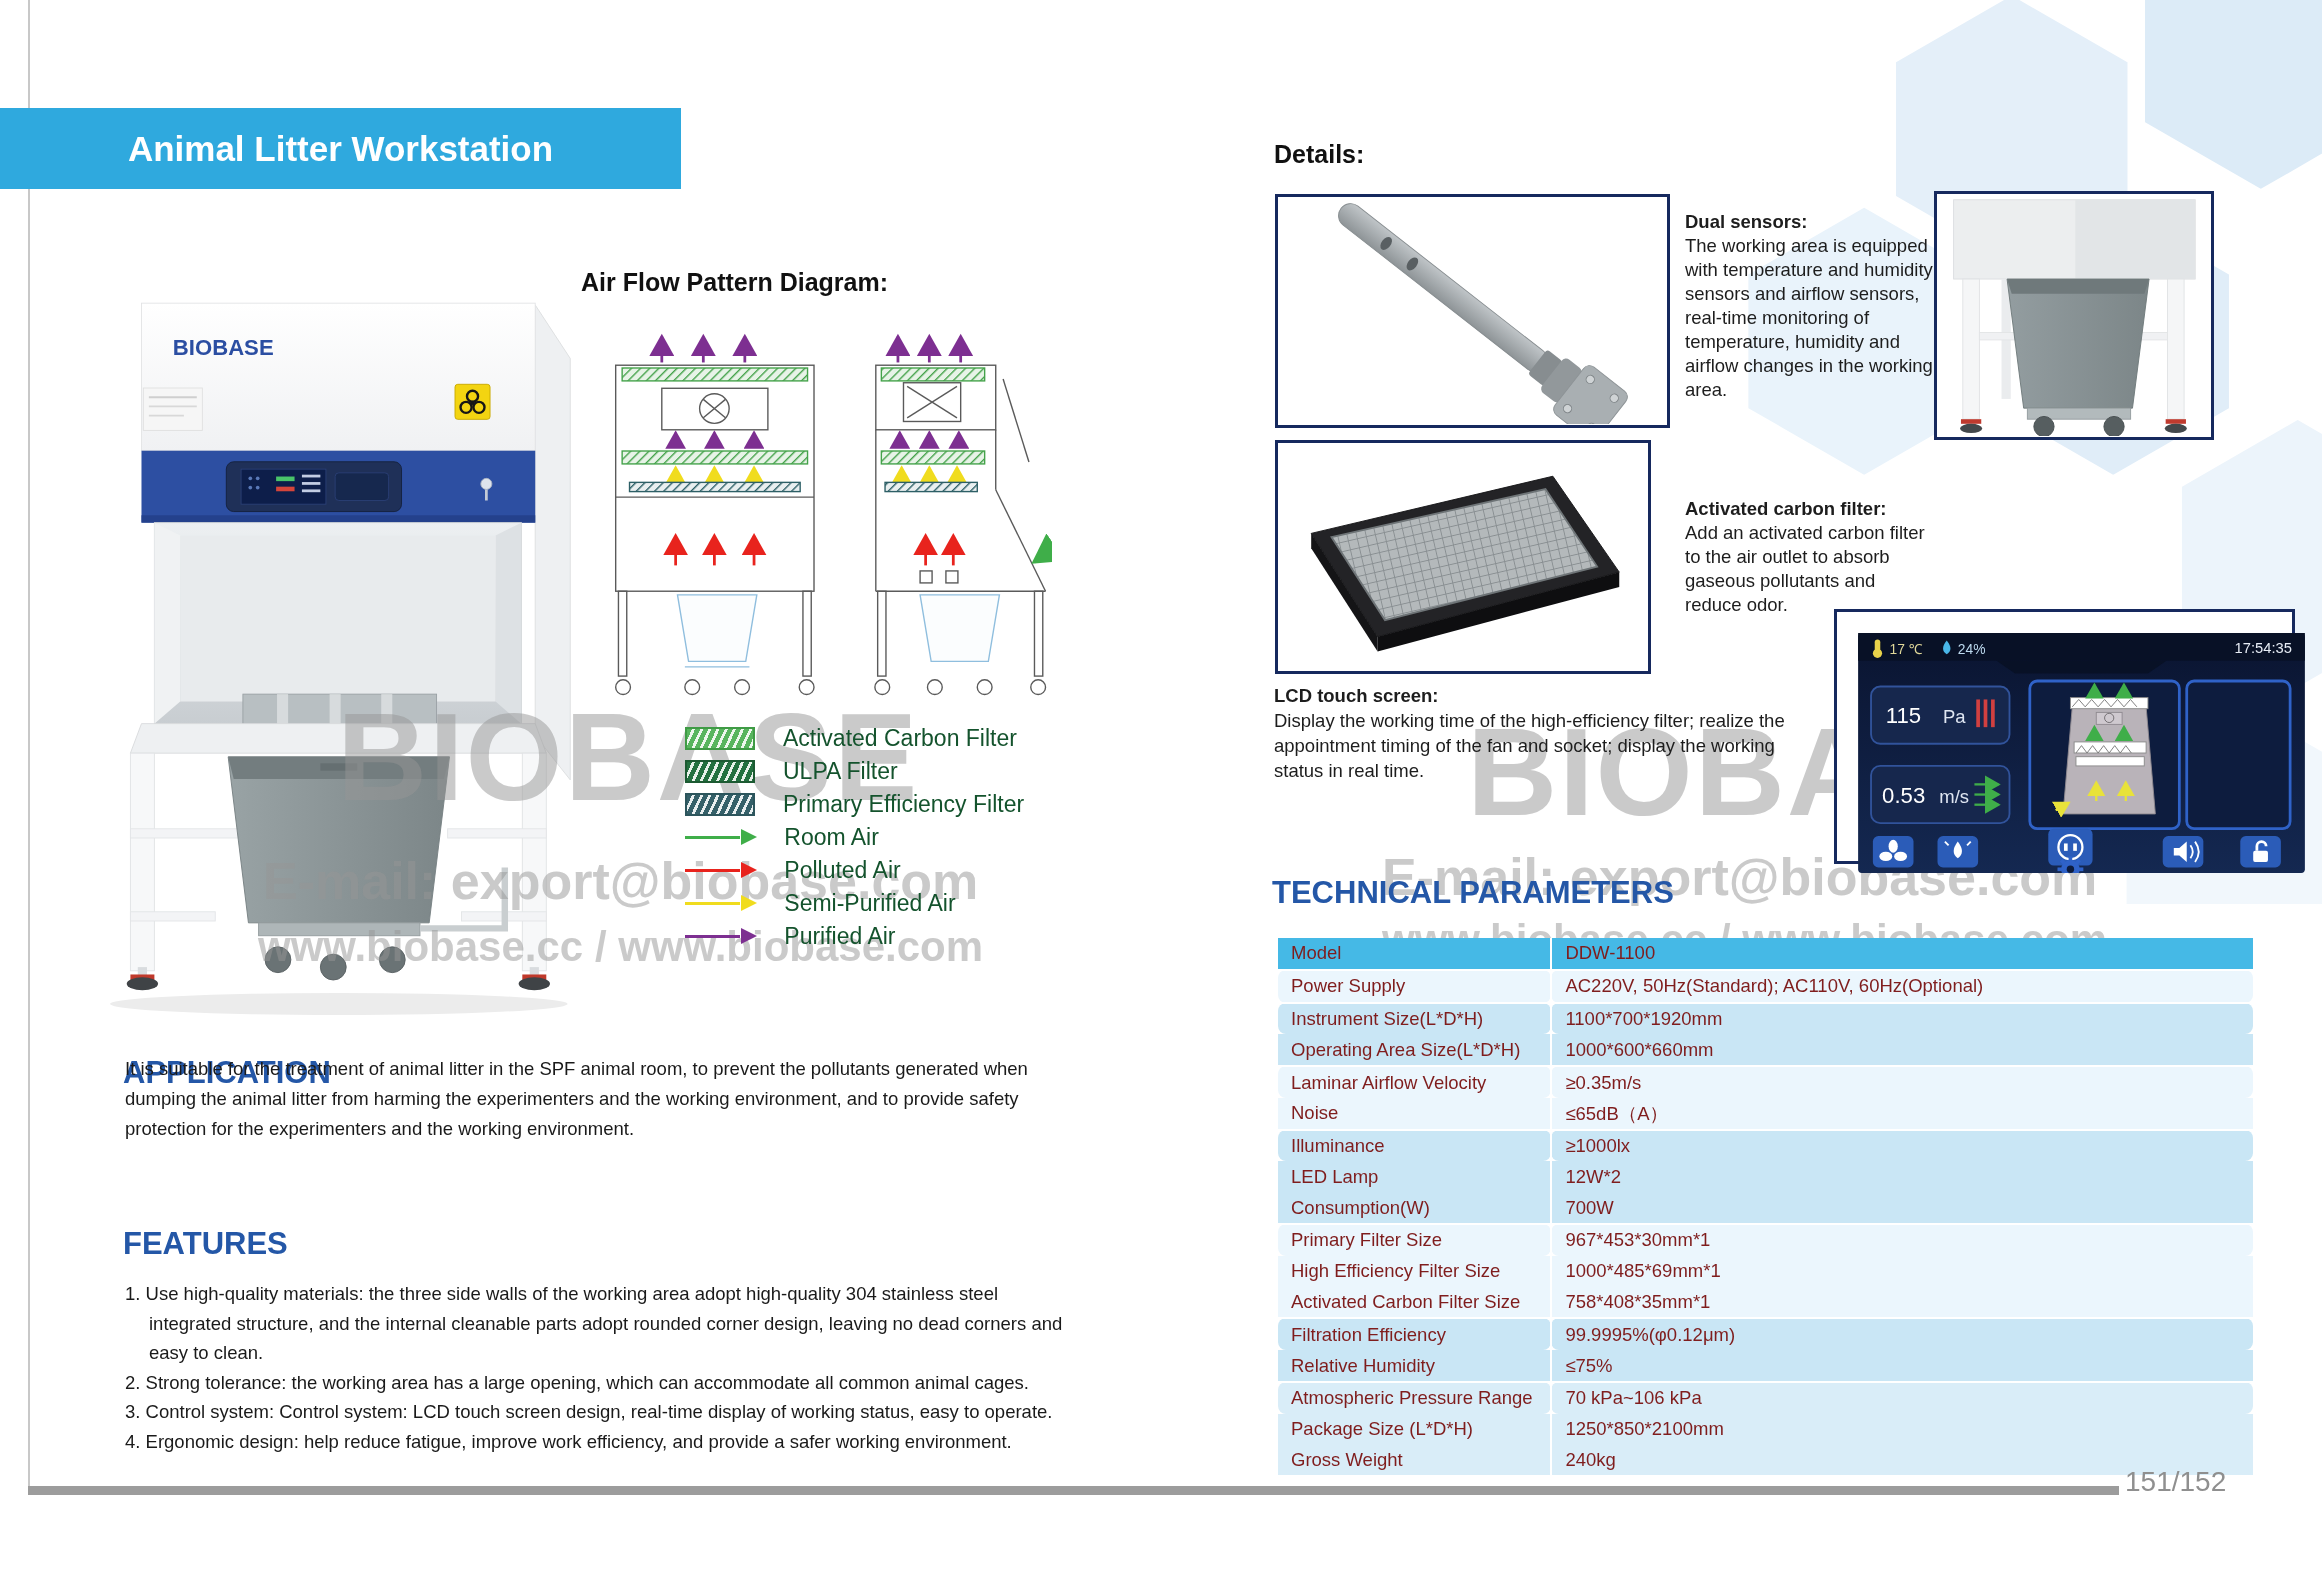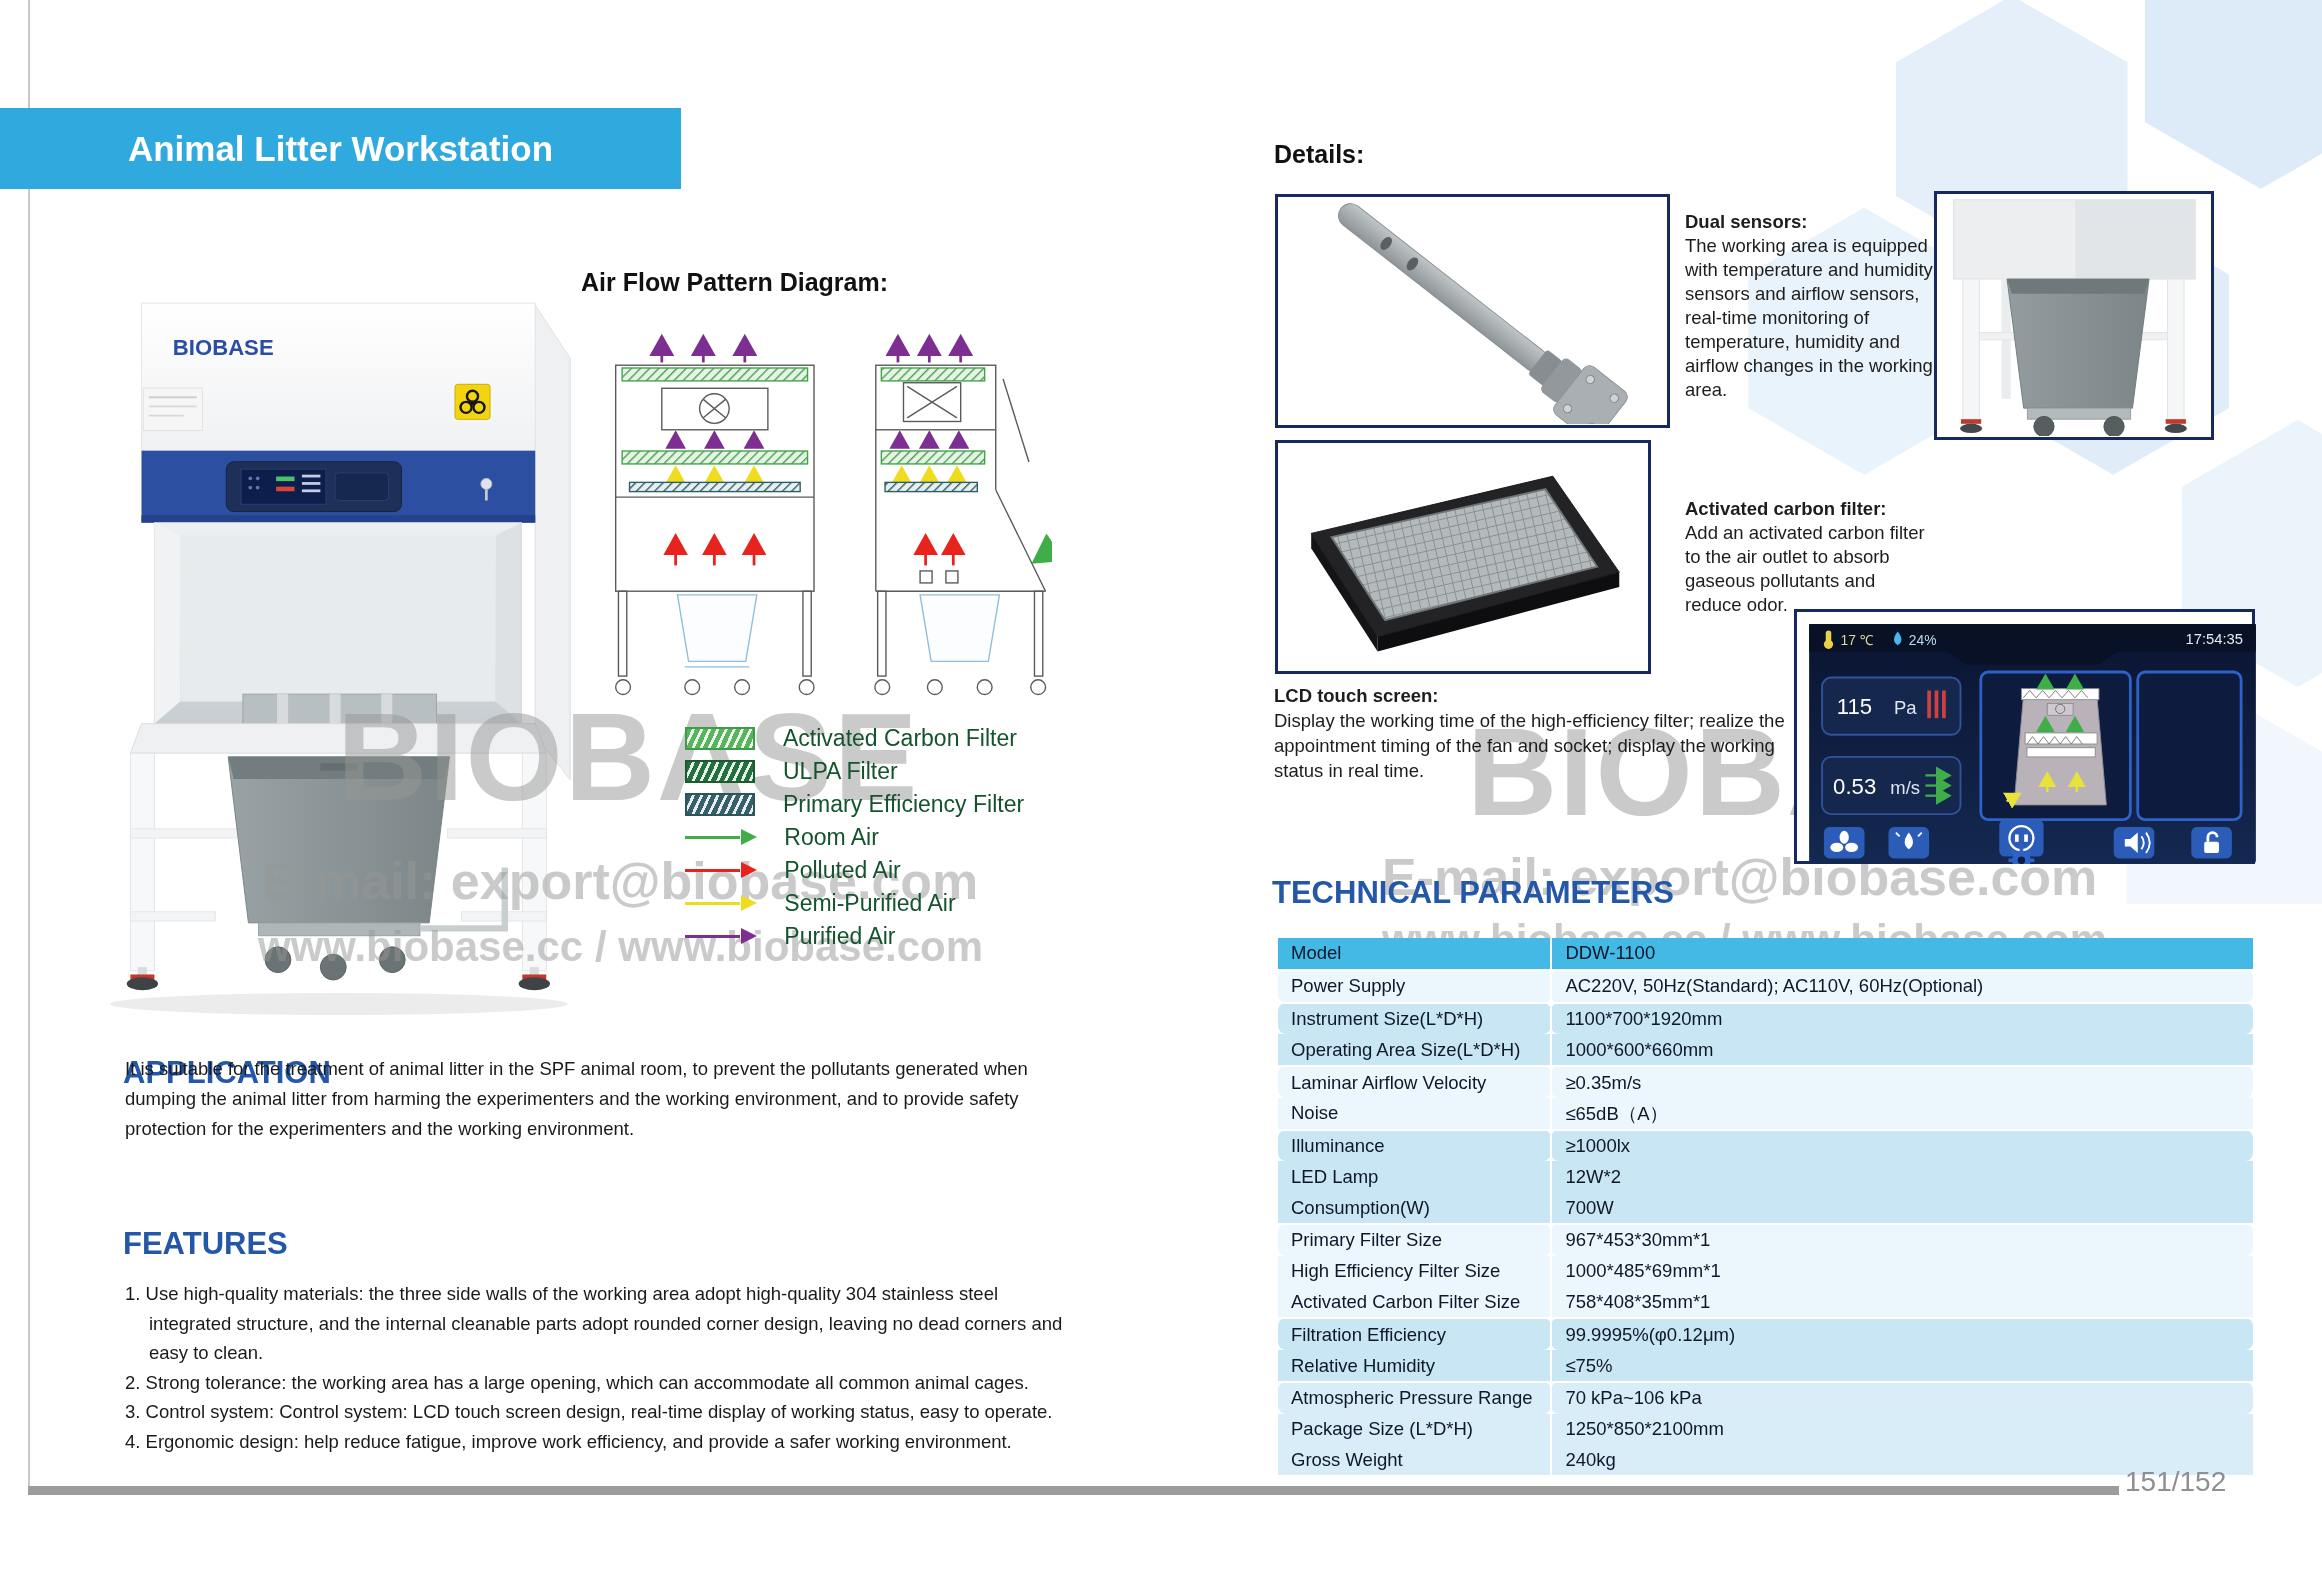--- a/index.html
+++ b/index.html
@@ -44,21 +44,21 @@
 
   
   .img-z1{z-index:1;}
   .detail-box{position:absolute;z-index:3;border:3.7px solid #16295e;background:#ffffff;box-sizing:border-box;}
   .detail-text{position:absolute;z-index:3;font-size:18.5px;line-height:24px;color:#1d1d1d;}
   .detail-title{font-weight:bold;}
   .lcd-caption{line-height:25px;}
 
   
   .tech-table{position:absolute;left:1278px;top:938px;width:975px;z-index:3;
-              border-collapse:collapse;table-layout:fixed;font-size:18.5px;color:#0f172a;}
+              border-collapse:collapse;table-layout:fixed;font-size:18.5px;color:#7f1d1d;}
   .tech-table td{height:29px;padding:0.9px 7.4px 0.9px 13px;vertical-align:middle;}
   .tech-table td.lab{width:252px;border-right:2.8px solid #ffffff;}
   .r-header td{background:#45b9e6;}
   .r-a td{background:#ebf6fd;}
   .r-b td{background:#c9e6f5;}
   .r-c td{background:#d9edf8;}
   .gs td{border-top:2.8px solid #ffffff;border-radius:8px;}
 
   
   .footer-bar{position:absolute;left:28px;top:1486px;width:2091px;height:9.2px;background:#9c9c9c;z-index:3;}
@@ -385,21 +385,21 @@
       <polygon points="36,98 108,210 108,226 36,114" fill="#141416"></polygon>
       <polygon points="108,210 370,140 370,156 108,226" fill="#0e0e10"></polygon>
       <polygon points="58,102 290,50 346,134 116,192" fill="url(#mesh)" stroke="#6e7477" stroke-width="2"></polygon>
     </svg>
   </div>
   <div class="detail-text" style="left:1685px;top:497px;width:249px;">
     <div class="detail-title">Activated carbon filter:</div>
     <div>Add an activated carbon filter to the air outlet to absorb gaseous pollutants and reduce odor.</div>
   </div>
 
-  <div class="detail-box" style="left:1794px;top:609px;width:461px;height:255px;padding:12px;">
+  <div class="detail-box" style="left:1834px;top:609px;width:461px;height:255px;padding:21px;">
     <svg width="447" height="240" viewBox="0 0 484 260">
       <defs>
         <linearGradient id="gScr" x1="0" y1="0" x2="0" y2="1">
           <stop offset="0" stop-color="#0a1430"></stop>
             <stop offset="1" stop-color="#142851"></stop>
         </linearGradient>
         <marker id="mGs" markerWidth="8" markerHeight="8" refX="6" refY="4" orient="auto">
             <path d="M0,0 L7,4 L0,8 z" fill="#3fae49"></path>
           </marker>
         <marker id="mYs" markerWidth="8" markerHeight="8" refX="6" refY="4" orient="auto">

